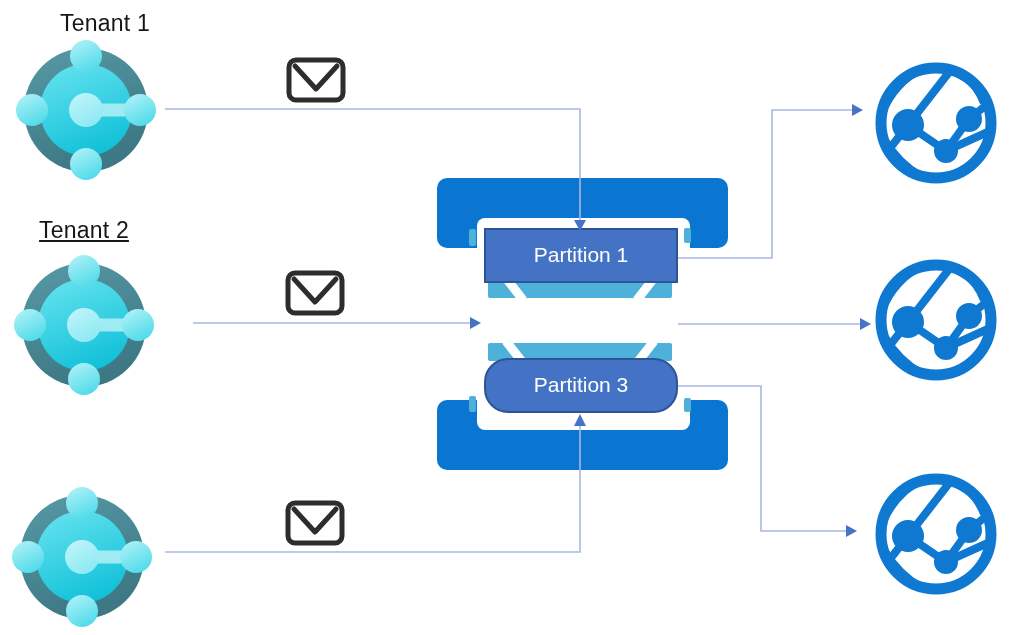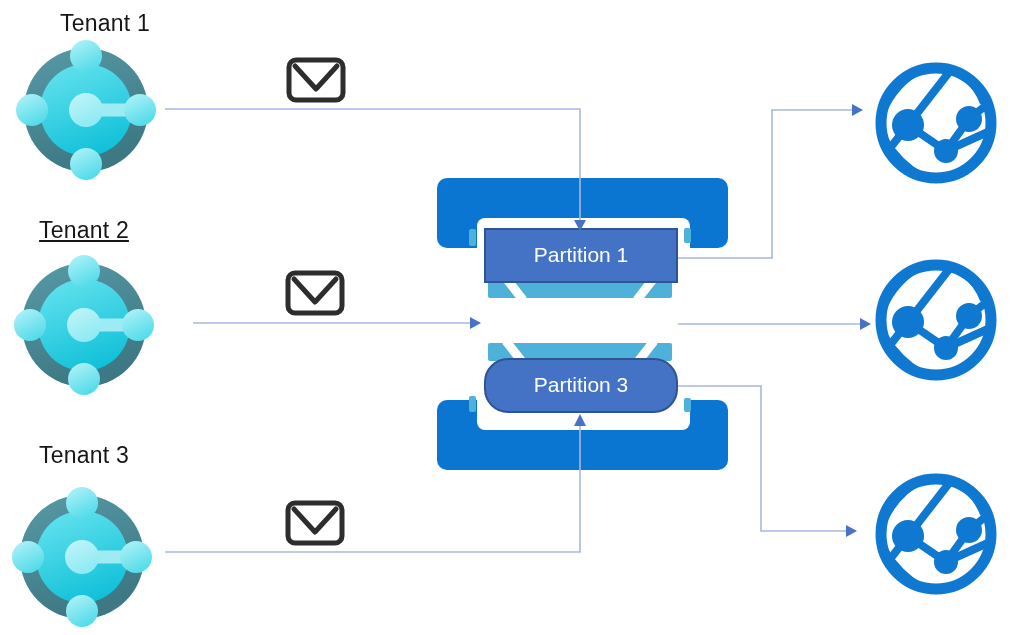--- a/index.html
+++ b/index.html
@@ -104,21 +104,20 @@
   <div class="abs tenant-label" style="left:35px;top:10px;">Tenant 1</div>
   <svg class="abs" style="left:16px;top:40px;" width="140" height="140">
       <use href="#tenantIcon"></use>
     </svg>
 
   <div class="abs tenant-label" style="left:14px;top:217px;text-decoration:underline;">Tenant 2</div>
   <svg class="abs" style="left:14px;top:255px;" width="140" height="140">
       <use href="#tenantIcon"></use>
     </svg>
 
-  <div class="abs tenant-label" style="left:14px;top:442px;">Tenant 3</div>
   <svg class="abs" style="left:12px;top:487px;" width="140" height="140">
       <use href="#tenantIcon"></use>
     </svg>
 
   <svg class="abs" style="left:286px;top:57px;" width="60" height="46">
       <use href="#envelopeIcon"></use>
     </svg>
   <svg class="abs" style="left:285px;top:270px;" width="60" height="46">
       <use href="#envelopeIcon"></use>
     </svg>

